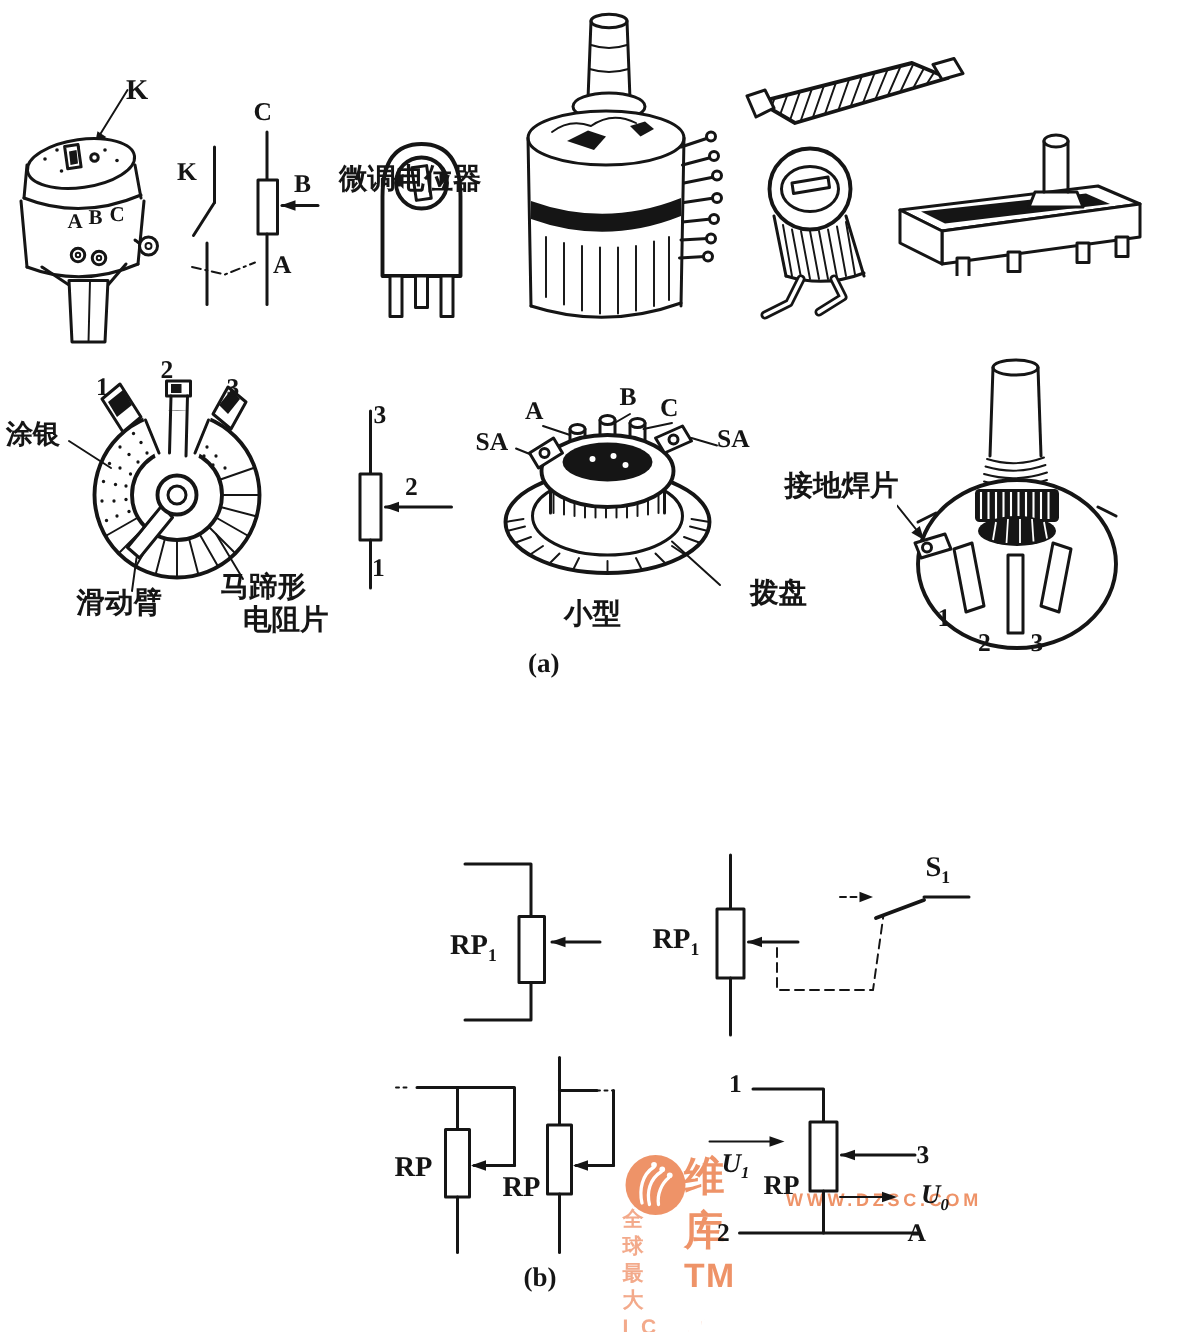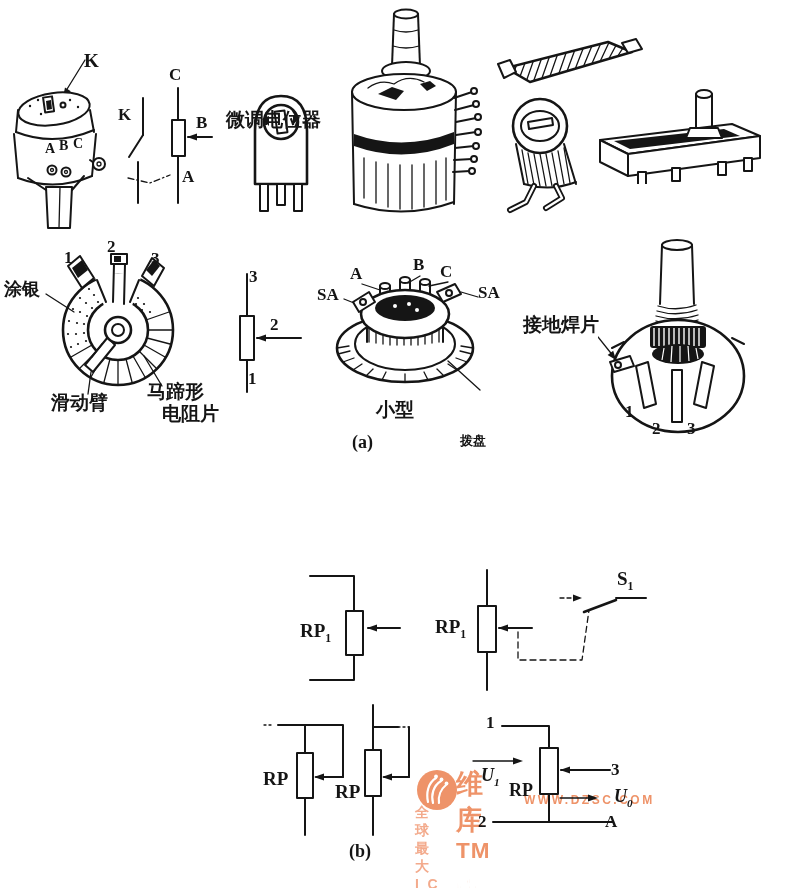--- a/index.html
+++ b/index.html
@@ -367,21 +367,21 @@
       <line x1="11" y1="49" x2="21" y2="53"></line>
       <line x1="145" y1="47" x2="128" y2="42"></line>
       <line x1="147" y1="140" x2="115" y2="111"></line>
     </g>
   </svg>
   <span class="lbl" style="left:350px;top:265px;font-size:17px;">A</span>
   <span class="lbl" style="left:413px;top:256px;font-size:17px;">B</span>
   <span class="lbl" style="left:440px;top:263px;font-size:17px;">C</span>
   <span class="lbl" style="left:317px;top:286px;font-size:17px;">SA</span>
   <span class="lbl" style="left:478px;top:284px;font-size:17px;">SA</span>
-  <span class="lbl" style="left:460px;top:386px;font-size:13px;margin-top:48px;">拨盘</span>
+  <span class="lbl" style="left:500px;top:386px;font-size:19px;">拨盘</span>
   <span class="lbl" style="left:376px;top:400px;font-size:19px;">小型</span>
 
   <svg class="art" style="left:598px;top:238px;" width="162" height="200" viewBox="0 0 162 200">
     <ellipse class="ink fillw" cx="79" cy="7" rx="15" ry="5"></ellipse>
     <line class="ink" x1="64" y1="7" x2="62" y2="66"></line>
     <line class="ink" x1="94" y1="7" x2="96" y2="66"></line>
     <path class="ink thin" d="M60,68 Q79,74 98,67"></path>
     <path class="ink thin" d="M59,73 Q79,79 99,72"></path>
     <path class="ink thin" d="M58,78 Q79,84 100,77"></path>
     <path class="ink thin" d="M58,83 Q79,89 100,82"></path>

